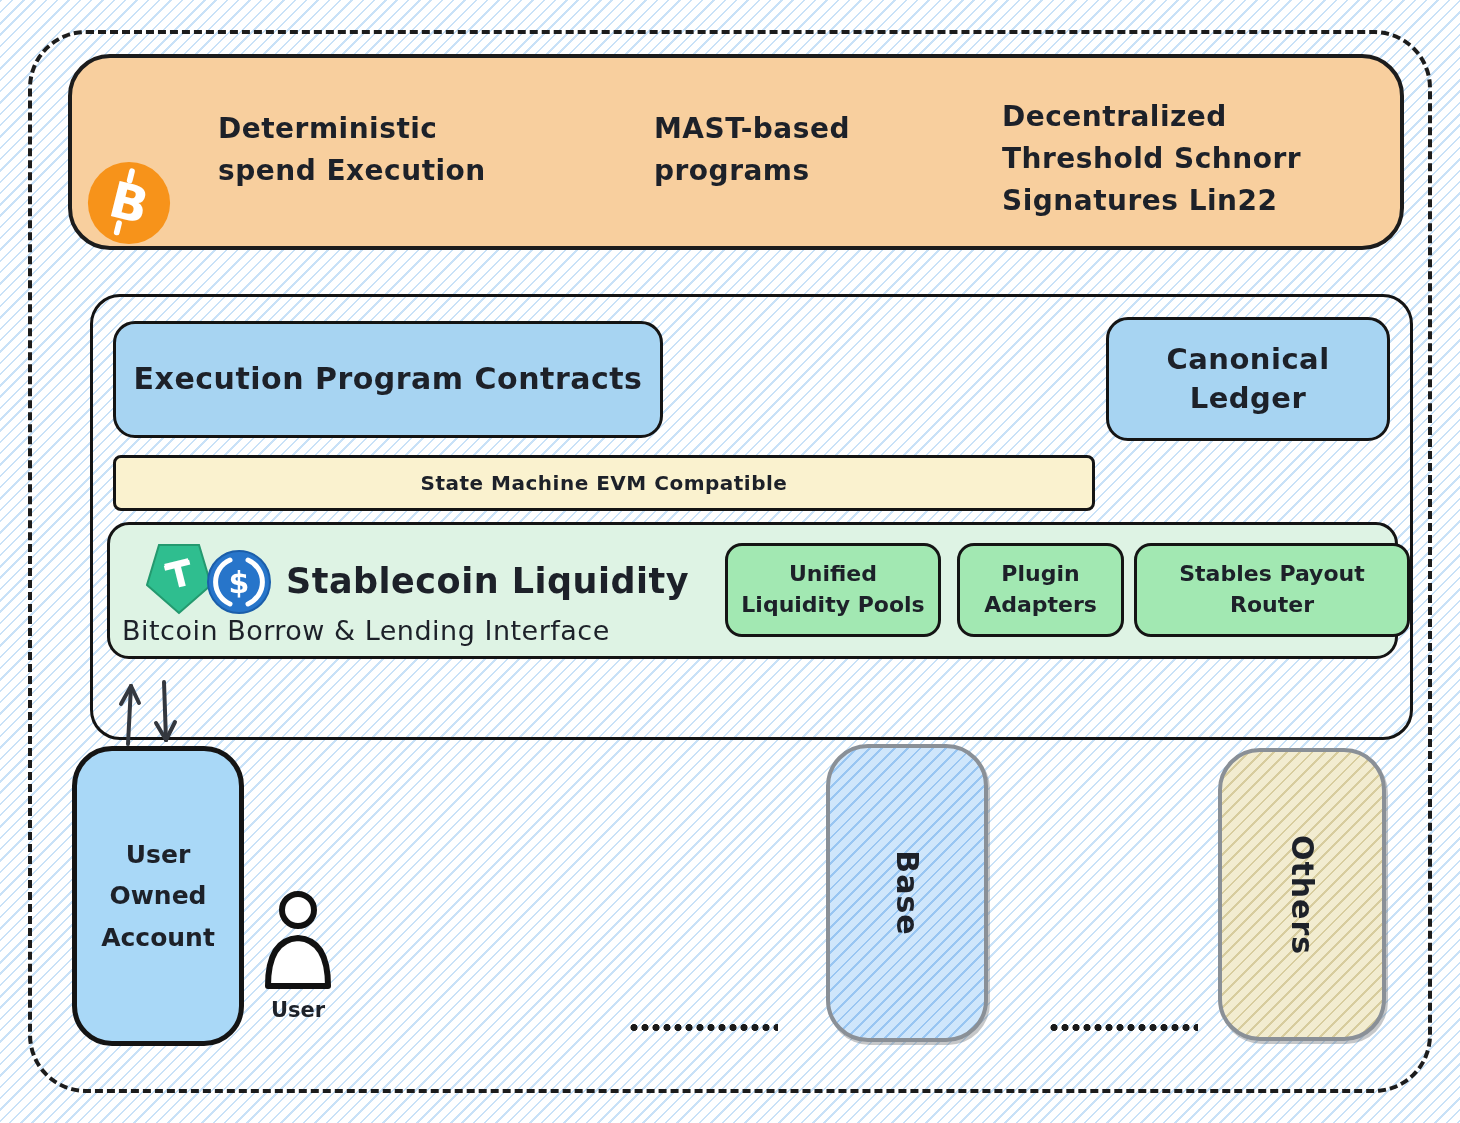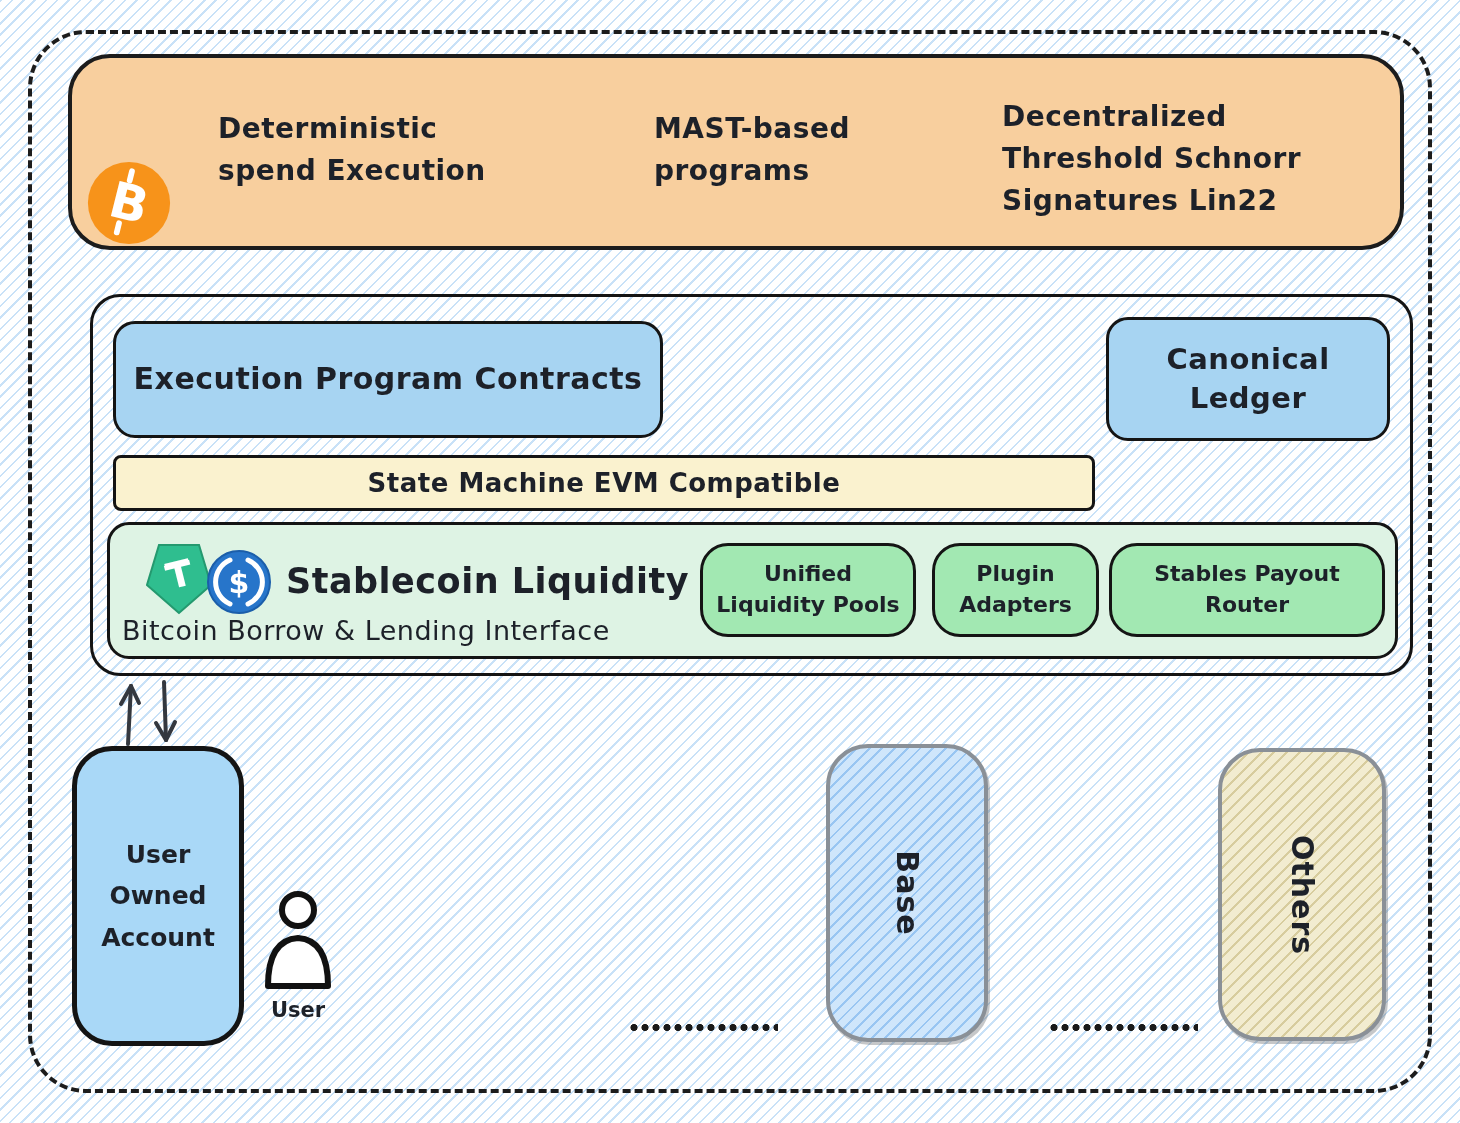--- a/index.html
+++ b/index.html
@@ -45,21 +45,21 @@
   .banner-item-2 { left: 582px; top: 50px; }
   .banner-item-3 { left: 930px; top: 26px; margin-top: 12px; }
   .bitcoin-badge {
     position: absolute;
     left: 14px; top: 102px; width: 86px; height: 86px;
   }
 
   
   .core {
     position: absolute;
-    left: 90px; top: 294px; width: 1323px; height: 382px;
+    left: 90px; top: 294px; width: 1323px; height: 446px;
     border: 3px solid #141414;
     border-radius: 30px;
   }
   .box-blue {
     position: absolute;
     background: #a7d4f2;
     border: 3px solid #141414;
     border-radius: 22px;
     display: flex; align-items: center; justify-content: center;
     text-align: center;
@@ -69,21 +69,21 @@
   .box-exec   { left: 20px;   top: 24px; width: 550px; height: 117px; }
   .box-verif  { left: 595px;  top: 24px; width: 397px; height: 114px; }
   .box-ledger { left: 1013px; top: 20px; width: 284px; height: 124px; font-size: 29px; }
   .bar-yellow {
     position: absolute;
     left: 20px; top: 158px; width: 982px; height: 56px;
     background: #faf2cf;
     border: 3px solid #141414;
     border-radius: 8px;
     display: flex; align-items: center; justify-content: center;
-    font-size: 26px; font-weight: 600; letter-spacing: 0.5px;
+    font-size: 20px; font-weight: 600; letter-spacing: 0.5px;
   }
   .bar-eventbus {
     position: absolute;
     left: 1033px; top: 158px; width: 259px; height: 53px;
     background: #dce9f7;
     border: 3px solid #141414;
     border-radius: 12px;
     display: flex; align-items: center; justify-content: center;
     font-size: 25px; font-weight: 600; letter-spacing: 0.5px;
   }
@@ -103,24 +103,24 @@
     font-size: 35px; font-weight: 600; letter-spacing: 0.5px;
   }
   .liq-subtitle {
     position: absolute; left: 12px; top: 90px;
     font-size: 27px; font-weight: 400; letter-spacing: 0.5px;
   }
   .box-green {
     position: absolute;
     background: #a2e8b2;
     border: 3px solid #141414;
-    border-radius: 28px;
+    border-radius: 17px;
     display: flex; align-items: center; justify-content: center;
     text-align: center;
-    font-size: 22px; font-weight: 600; line-height: 1.4;
+    font-size: 22px; font-weight: 600; line-height: 1.4; margin-left: 25px;
   }
   .box-pools    { left: 590px; top: 18px; width: 216px; height: 94px; }
   .box-adapters { left: 822px; top: 18px; width: 167px; height: 94px; }
   .box-router   { left: 999px; top: 18px; width: 276px; height: 94px; }
 
   
   .arrows { position: absolute; left: 106px; top: 680px; width: 86px; height: 66px; }
   .user-account {
     position: absolute;
     left: 72px; top: 746px; width: 172px; height: 300px;

